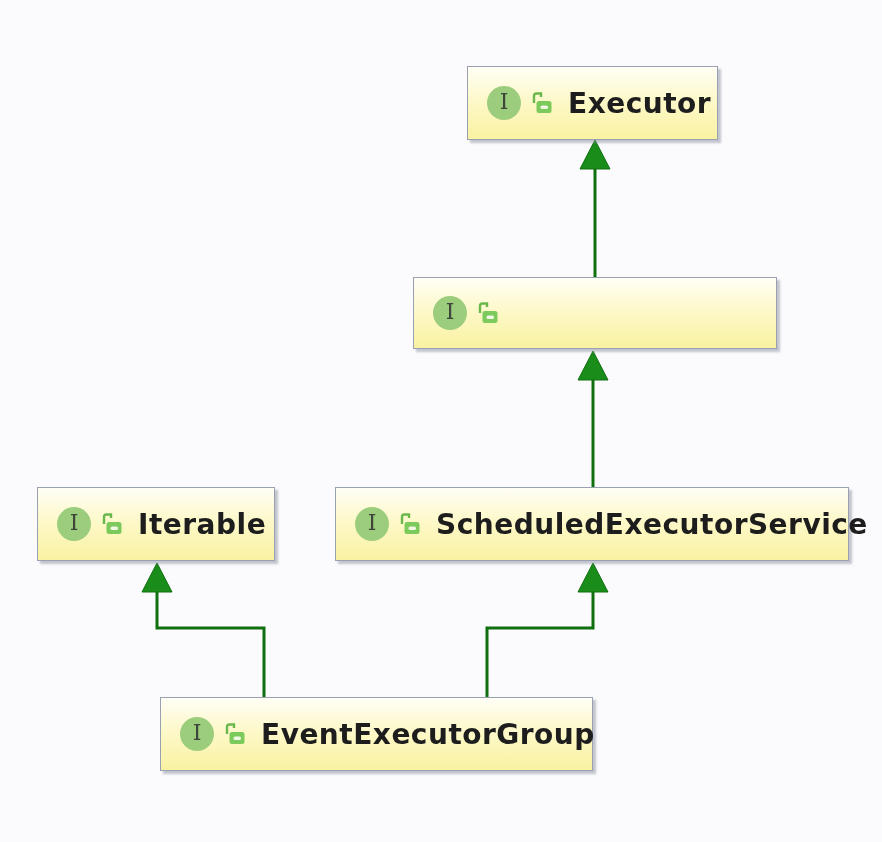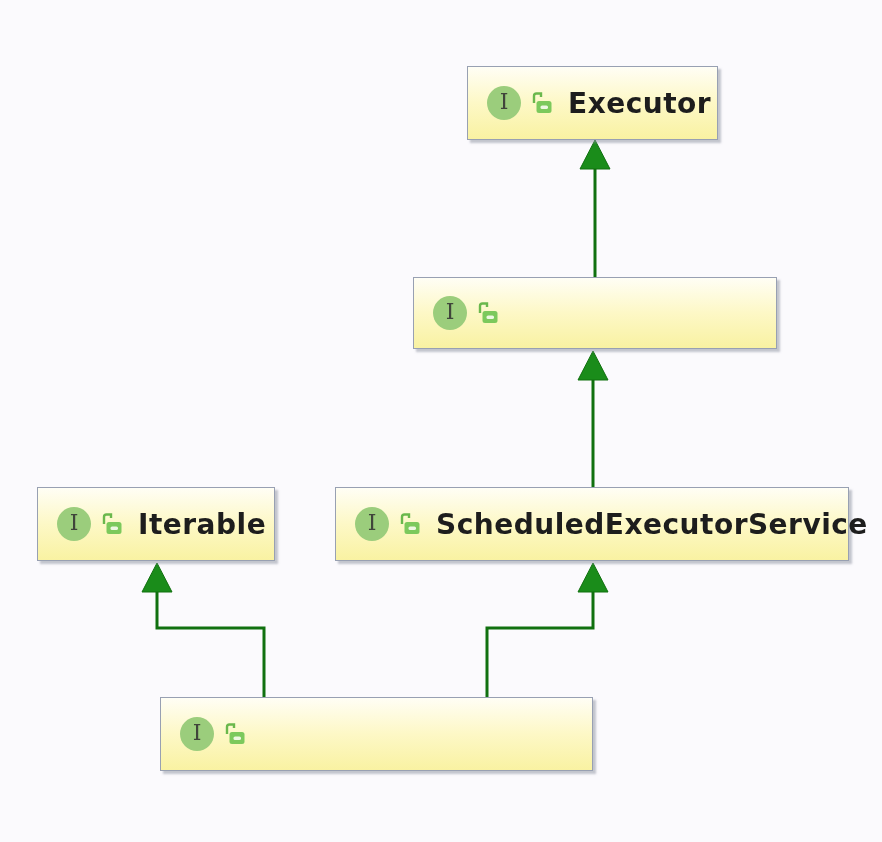--- a/index.html
+++ b/index.html
@@ -129,15 +129,16 @@
 
   <div class="node" style="left:160px;top:697px;width:433px;height:74px;">
     <span class="if-icon">
       <span class="if-letter">I</span>
     </span>
     <svg class="lock-icon" width="24" height="26" viewBox="0 0 24 26">
       <path d="M4 13 L4 6 Q4 3.5 6.5 3.5 L11 3.5 L11 7" fill="none" stroke="#6ab84c" stroke-width="2.4"></path>
       <rect x="6.5" y="11" width="15" height="12" rx="2.5" fill="#7cc95c"></rect>
       <rect x="10.5" y="15.5" width="7.5" height="3.6" rx="1.6" fill="#eef8e2"></rect>
     </svg>
+    <span class="node-label">EventExecutorGroup</span>
   </div>
 
 </div>
 
 </body></html>

